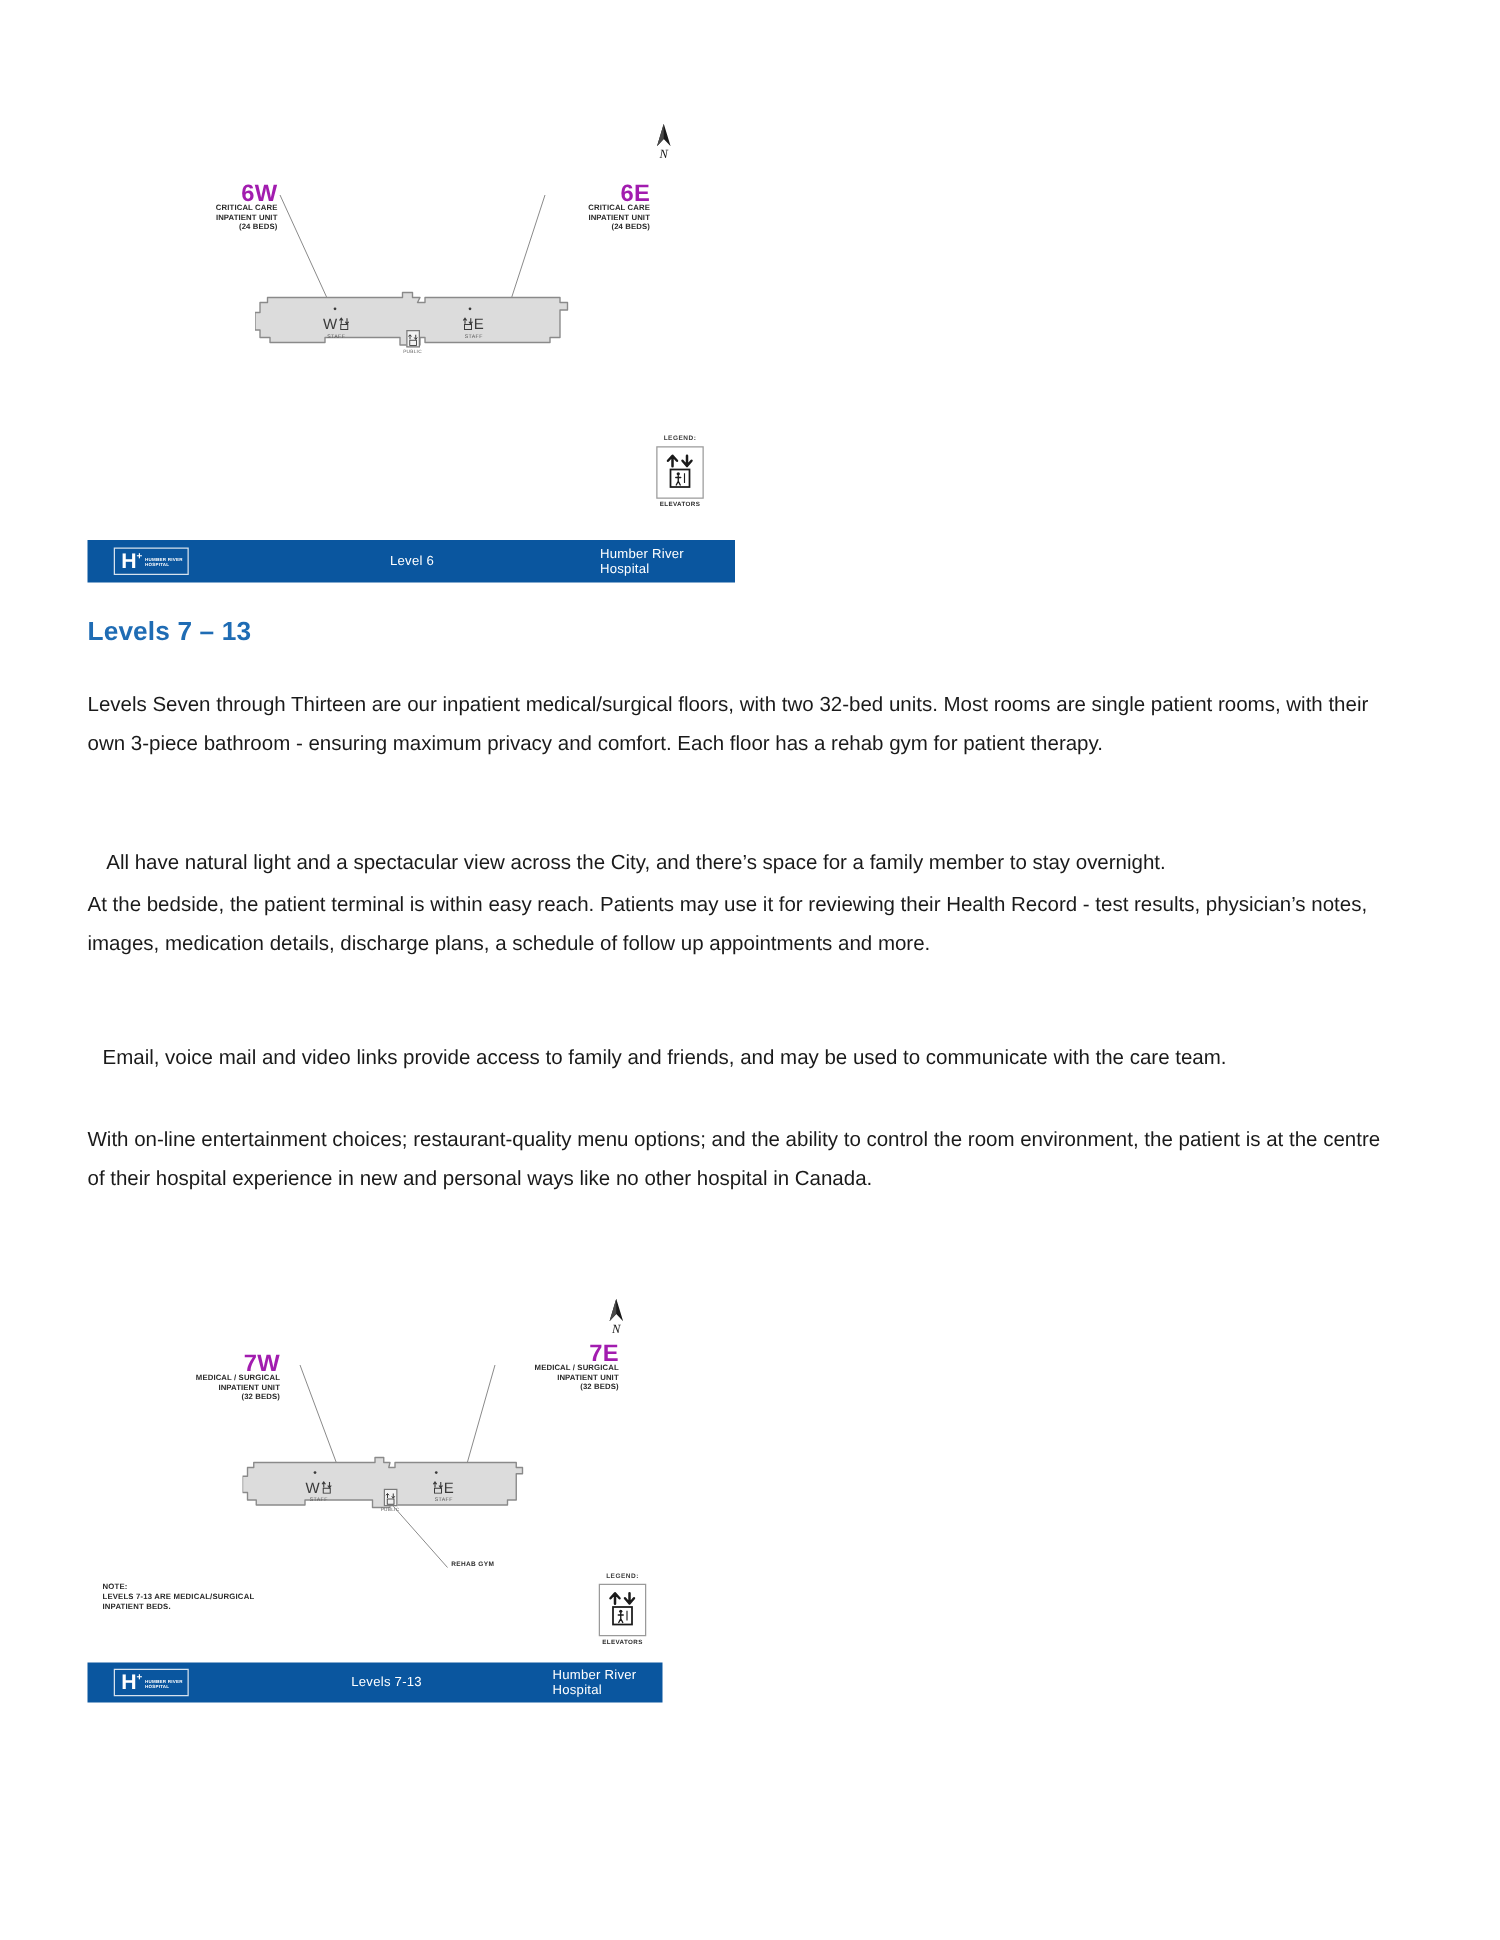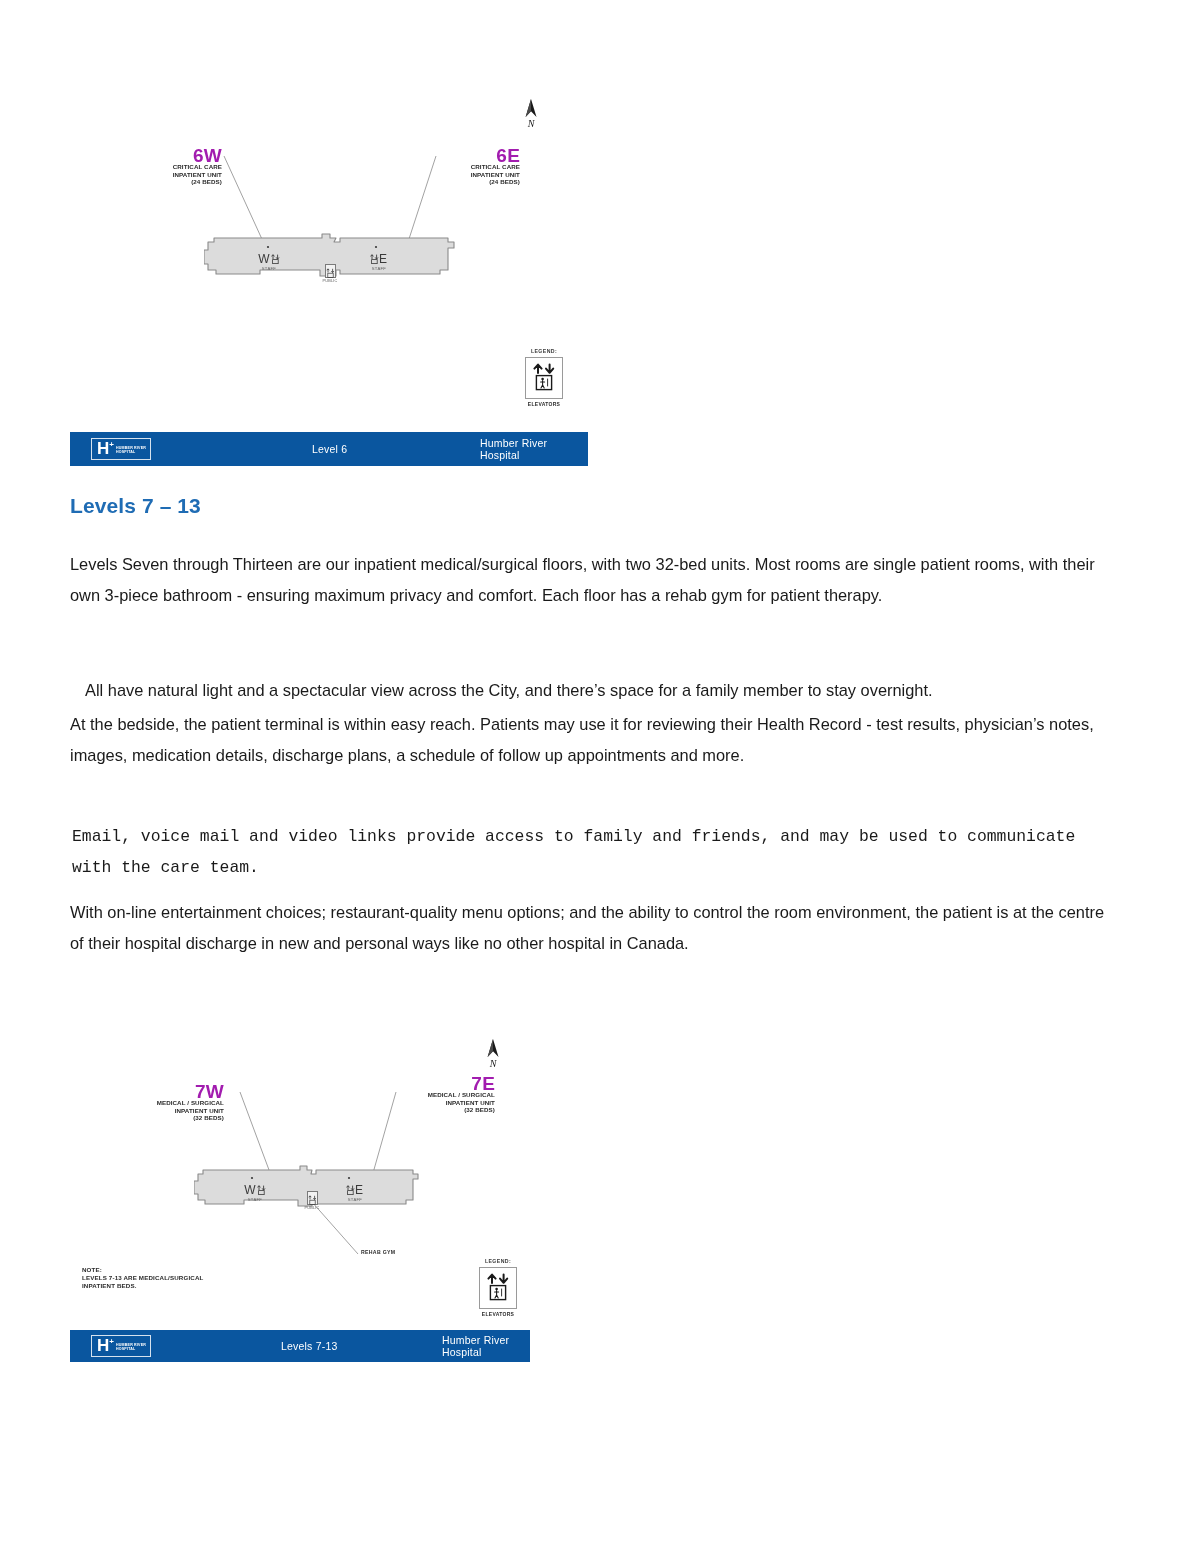--- a/index.html
+++ b/index.html
@@ -347,23 +347,23 @@
 </div>
 
 <h2 class="section-heading" style="top:494px; margin:0;">Levels 7 – 13</h2>
 
 <p class="body-copy" style="top:549px; margin:0;">Levels Seven through Thirteen are our inpatient medical/surgical floors, with two 32-bed units. Most rooms are single patient rooms, with their own 3-piece bathroom - ensuring maximum privacy and comfort. Each floor has a rehab gym for patient therapy.</p>
 
 <p class="body-copy" style="top:660px; margin:15px;">All have natural light and a spectacular view across the City, and there’s space for a family member to stay overnight.</p>
 
 <p class="body-copy" style="top:709px; margin:0;">At the bedside, the patient terminal is within easy reach. Patients may use it for reviewing their Health Record - test results, physician’s notes, images, medication details, discharge plans, a schedule of follow up appointments and more.</p>
 
-<p class="body-copy" style="top:819px; margin:2px;font-family:Liberation Mono, monospace;">Email, voice mail and video links provide access to family and friends, and may be used to communicate with the care team.</p>
-
-<p class="body-copy" style="top:897px; margin:0;">With on-line entertainment choices; restaurant-quality menu options; and the ability to control the room environment, the patient is at the centre of their hospital discharge in new and personal ways like no other hospital in Canada.</p>
+<p class="body-copy" style="top:819px; margin:12px;">Email, voice mail and video links provide access to family and friends, and may be used to communicate with the care team.</p>
+
+<p class="body-copy" style="top:897px; margin:0;">With on-line entertainment choices; restaurant-quality menu options; and the ability to control the room environment, the patient is at the centre of their hospital experience in new and personal ways like no other hospital in Canada.</p>
 
 <div class="map-figure" style="left:70px; top:1030px; width:470px; height:350px;">
 
   <div class="compass" style="left:410px; top:8px;">
     <svg width="20" height="22" viewBox="0 0 20 22" aria-hidden="true">
       <path d="M10 1 L15.5 19 L10 13.2 L4.6 19 Z" fill="#1a1a1a"></path>
       <path d="M10 1 L10 13.2 L4.6 19 Z" fill="#4a4a4a"></path>
     </svg>
     <div class="n-letter">N</div>
   </div>

